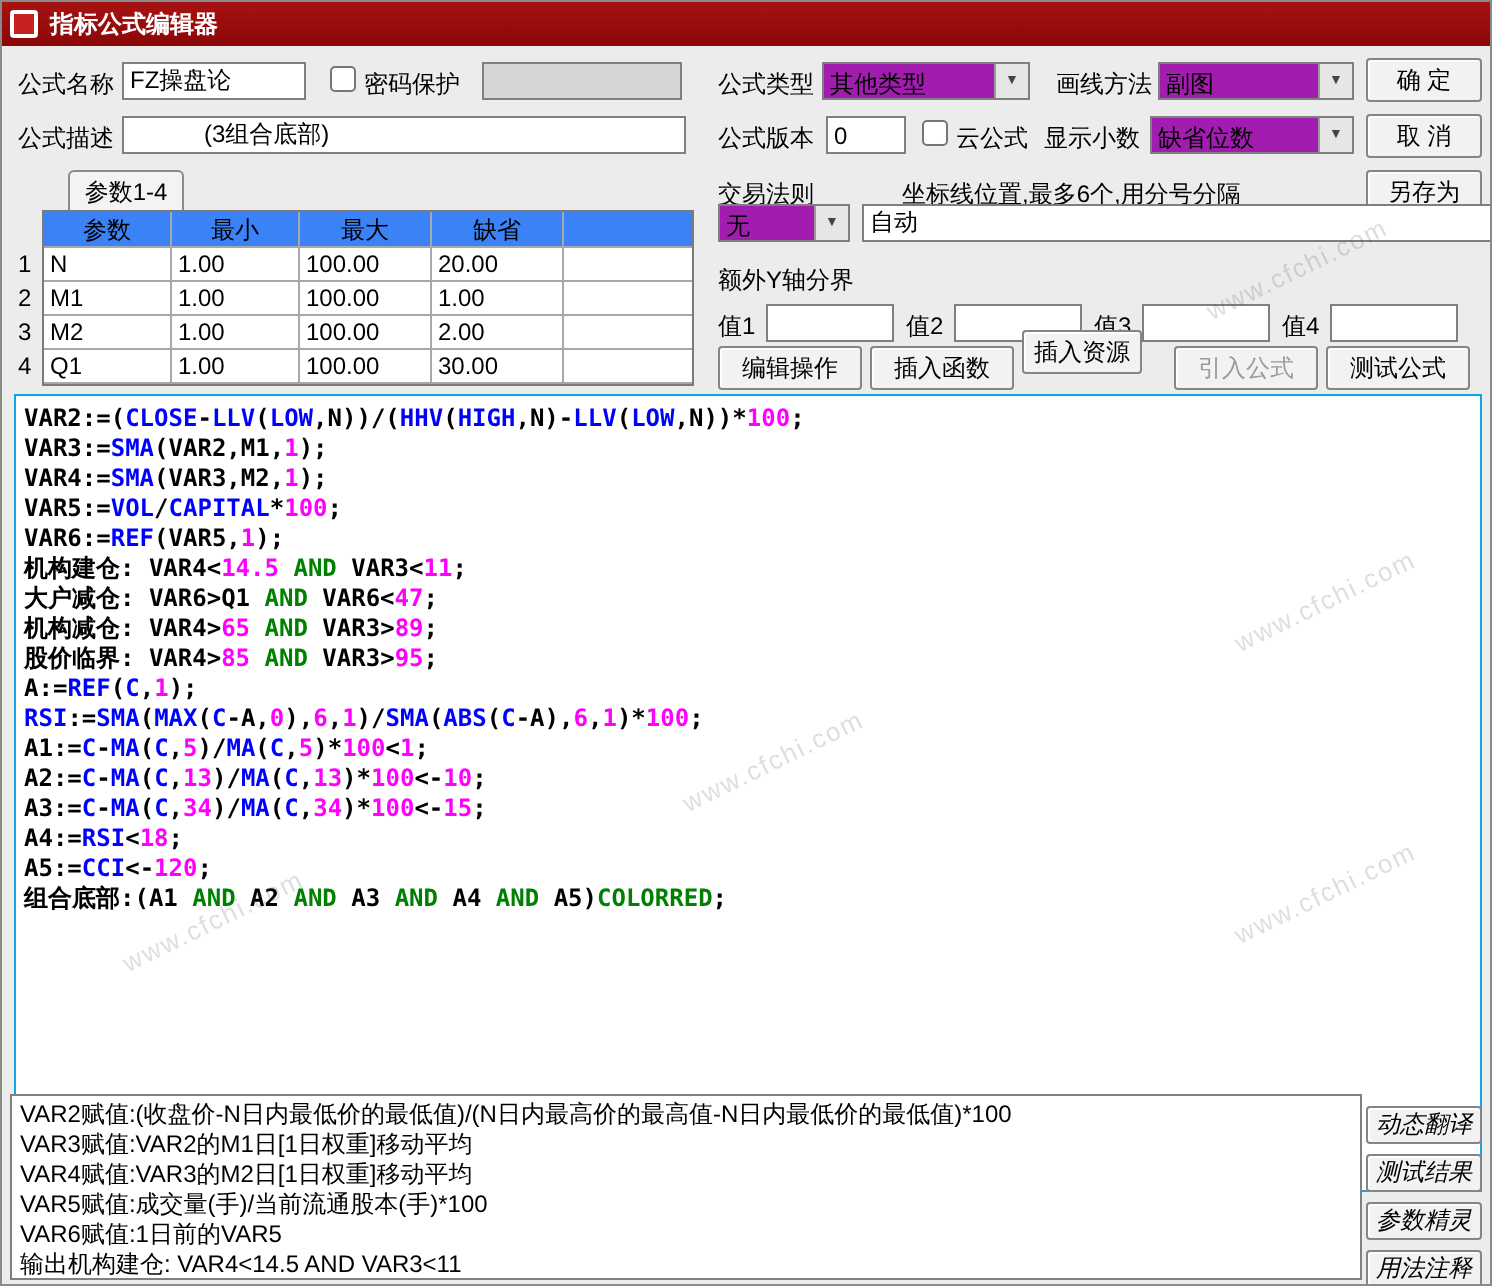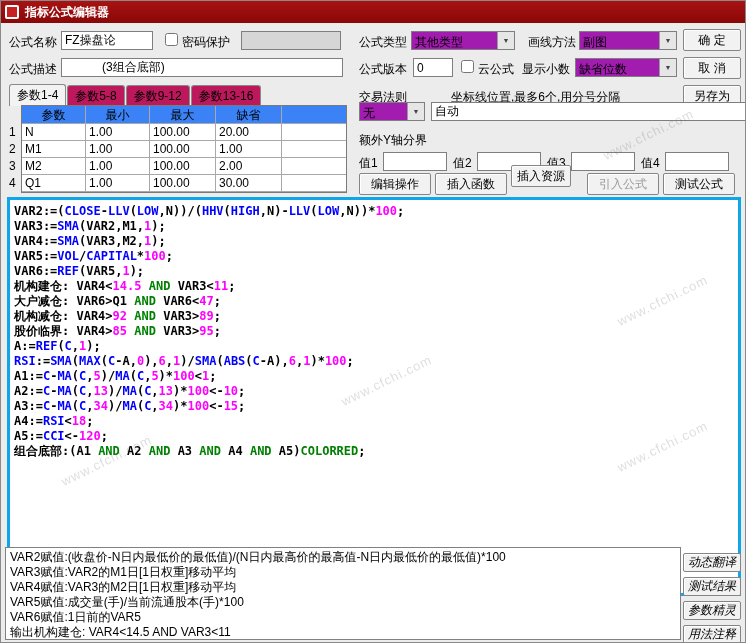--- a/index.html
+++ b/index.html
@@ -19,37 +19,37 @@
   .tb:disabled,.tb.dis{background:#d6d6d6;}
   .cb{position:absolute;width:13px;height:13px;margin:0;}
   .combo{position:absolute;height:19px;border:1px solid #7f7f7f;background:#a21caf;box-sizing:border-box;}
   .combo .val{position:absolute;left:3px;top:2px;right:18px;overflow:hidden;white-space:nowrap;}
   .combo .arrow{position:absolute;right:0;top:0;bottom:0;width:16px;background:#e6e6e6;
     border-left:1px solid #9a9a9a;display:flex;align-items:center;justify-content:center;
     font-size:7px;color:#444;}
   .btn{position:absolute;height:22px;background:#f2f2f2;border:1px solid #858585;border-radius:2px;
     font-size:12px;font-family:inherit;color:#000;box-shadow:inset 1px 1px 0 #fff;padding:0;cursor:default;}
   .btn.dis{color:#9a9a9a;}
-  .tabs{position:absolute;left:8px;top:84px;display:flex;align-items:flex-end;height:21px;}
+  .tabs{position:absolute;left:20px;top:84px;display:flex;align-items:flex-end;height:21px;flex-direction:column;}
   .tab{height:20px;line-height:20px;padding:0 7px;border:1px solid #8a8a8a;border-bottom:none;
     background:#be185d;margin-right:1px;border-radius:3px 3px 0 0;font-size:12px;white-space:nowrap;}
   .tab.active{background:#f3f3f3;height:21px;line-height:21px;}
   .pgrid{position:absolute;left:20px;top:104px;width:326px;background:#fff;border:1px solid #7a7a7a;box-sizing:border-box;}
   .prow{display:flex;height:17px;box-sizing:border-box;}
   .prow.header{height:18px;background:#3b82f6;}
   .prow.header .pcell{text-align:center;}
   .pcell{box-sizing:border-box;border-right:1px solid #a8a8a8;border-bottom:1px solid #a8a8a8;
     padding:1px 3px;font-size:12px;overflow:hidden;white-space:nowrap;}
   .pcell.fill{flex:1;border-right:none;}
   .c0{width:64px;}.c1{width:64px;}.c2{width:66px;}.c3{width:66px;}
   .rownum{position:absolute;left:8px;width:12px;height:17px;font-size:12px;color:#000;}
   .ylabel{position:absolute;top:154px;font-size:12px;white-space:nowrap;}
   .yinput{top:151px;width:64px;}
   .code{position:absolute;left:6px;top:196px;width:734px;height:399px;background:#fff;
-    border:3px solid #0ea5e9;box-sizing:border-box;padding:4px 4px;
+    border:1px solid #0ea5e9;box-sizing:border-box;padding:4px 4px;
     font-family:"DejaVu Sans Mono","Liberation Mono",monospace;font-size:12px;font-weight:bold;
     line-height:15px;overflow:hidden;}
   .code-line{white-space:pre;height:15px;}
   .tk-k{color:#000000;}
   .tk-f{color:#0000ff;}
   .tk-n{color:#ff00ff;}
   .tk-g{color:#008000;}
   .desc{position:absolute;left:4px;top:546px;width:676px;height:93px;background:#fff;
     border:1px solid #808080;box-sizing:border-box;padding:2px 4px;font-size:12px;line-height:15px;overflow:hidden;}
   .desc-line{white-space:nowrap;}
@@ -179,21 +179,21 @@
     </div>
 
   <div class="code">
       <div class="code-line"><span class="tk-k">VAR2:=(</span><span class="tk-f">CLOSE</span><span class="tk-k">-</span><span class="tk-f">LLV</span><span class="tk-k">(</span><span class="tk-f">LOW</span><span class="tk-k">,N))/(</span><span class="tk-f">HHV</span><span class="tk-k">(</span><span class="tk-f">HIGH</span><span class="tk-k">,N)-</span><span class="tk-f">LLV</span><span class="tk-k">(</span><span class="tk-f">LOW</span><span class="tk-k">,N))*</span><span class="tk-n">100</span><span class="tk-k">;</span></div>
       <div class="code-line"><span class="tk-k">VAR3:=</span><span class="tk-f">SMA</span><span class="tk-k">(VAR2,M1,</span><span class="tk-n">1</span><span class="tk-k">);</span></div>
       <div class="code-line"><span class="tk-k">VAR4:=</span><span class="tk-f">SMA</span><span class="tk-k">(VAR3,M2,</span><span class="tk-n">1</span><span class="tk-k">);</span></div>
       <div class="code-line"><span class="tk-k">VAR5:=</span><span class="tk-f">VOL</span><span class="tk-k">/</span><span class="tk-f">CAPITAL</span><span class="tk-k">*</span><span class="tk-n">100</span><span class="tk-k">;</span></div>
       <div class="code-line"><span class="tk-k">VAR6:=</span><span class="tk-f">REF</span><span class="tk-k">(VAR5,</span><span class="tk-n">1</span><span class="tk-k">);</span></div>
       <div class="code-line"><span class="tk-k">机构建仓: VAR4&lt;</span><span class="tk-n">14.5</span><span class="tk-k"> </span><span class="tk-g">AND</span><span class="tk-k"> VAR3&lt;</span><span class="tk-n">11</span><span class="tk-k">;</span></div>
       <div class="code-line"><span class="tk-k">大户减仓: VAR6&gt;Q1 </span><span class="tk-g">AND</span><span class="tk-k"> VAR6&lt;</span><span class="tk-n">47</span><span class="tk-k">;</span></div>
-      <div class="code-line"><span class="tk-k">机构减仓: VAR4&gt;</span><span class="tk-n">92</span><span class="tk-k"> </span><span class="tk-g">AND</span><span class="tk-k"> VAR3&gt;</span><span class="tk-n">89</span><span class="tk-k">;</span></div>
+      <div class="code-line"><span class="tk-k">机构减仓: VAR4&gt;</span><span class="tk-n">65</span><span class="tk-k"> </span><span class="tk-g">AND</span><span class="tk-k"> VAR3&gt;</span><span class="tk-n">89</span><span class="tk-k">;</span></div>
       <div class="code-line"><span class="tk-k">股价临界: VAR4&gt;</span><span class="tk-n">85</span><span class="tk-k"> </span><span class="tk-g">AND</span><span class="tk-k"> VAR3&gt;</span><span class="tk-n">95</span><span class="tk-k">;</span></div>
       <div class="code-line"><span class="tk-k">A:=</span><span class="tk-f">REF</span><span class="tk-k">(</span><span class="tk-f">C</span><span class="tk-k">,</span><span class="tk-n">1</span><span class="tk-k">);</span></div>
       <div class="code-line"><span class="tk-f">RSI</span><span class="tk-k">:=</span><span class="tk-f">SMA</span><span class="tk-k">(</span><span class="tk-f">MAX</span><span class="tk-k">(</span><span class="tk-f">C</span><span class="tk-k">-A,</span><span class="tk-n">0</span><span class="tk-k">),</span><span class="tk-n">6</span><span class="tk-k">,</span><span class="tk-n">1</span><span class="tk-k">)/</span><span class="tk-f">SMA</span><span class="tk-k">(</span><span class="tk-f">ABS</span><span class="tk-k">(</span><span class="tk-f">C</span><span class="tk-k">-A),</span><span class="tk-n">6</span><span class="tk-k">,</span><span class="tk-n">1</span><span class="tk-k">)*</span><span class="tk-n">100</span><span class="tk-k">;</span></div>
       <div class="code-line"><span class="tk-k">A1:=</span><span class="tk-f">C</span><span class="tk-k">-</span><span class="tk-f">MA</span><span class="tk-k">(</span><span class="tk-f">C</span><span class="tk-k">,</span><span class="tk-n">5</span><span class="tk-k">)/</span><span class="tk-f">MA</span><span class="tk-k">(</span><span class="tk-f">C</span><span class="tk-k">,</span><span class="tk-n">5</span><span class="tk-k">)*</span><span class="tk-n">100</span><span class="tk-k">&lt;</span><span class="tk-n">1</span><span class="tk-k">;</span></div>
       <div class="code-line"><span class="tk-k">A2:=</span><span class="tk-f">C</span><span class="tk-k">-</span><span class="tk-f">MA</span><span class="tk-k">(</span><span class="tk-f">C</span><span class="tk-k">,</span><span class="tk-n">13</span><span class="tk-k">)/</span><span class="tk-f">MA</span><span class="tk-k">(</span><span class="tk-f">C</span><span class="tk-k">,</span><span class="tk-n">13</span><span class="tk-k">)*</span><span class="tk-n">100</span><span class="tk-k">&lt;-</span><span class="tk-n">10</span><span class="tk-k">;</span></div>
       <div class="code-line"><span class="tk-k">A3:=</span><span class="tk-f">C</span><span class="tk-k">-</span><span class="tk-f">MA</span><span class="tk-k">(</span><span class="tk-f">C</span><span class="tk-k">,</span><span class="tk-n">34</span><span class="tk-k">)/</span><span class="tk-f">MA</span><span class="tk-k">(</span><span class="tk-f">C</span><span class="tk-k">,</span><span class="tk-n">34</span><span class="tk-k">)*</span><span class="tk-n">100</span><span class="tk-k">&lt;-</span><span class="tk-n">15</span><span class="tk-k">;</span></div>
       <div class="code-line"><span class="tk-k">A4:=</span><span class="tk-f">RSI</span><span class="tk-k">&lt;</span><span class="tk-n">18</span><span class="tk-k">;</span></div>
       <div class="code-line"><span class="tk-k">A5:=</span><span class="tk-f">CCI</span><span class="tk-k">&lt;-</span><span class="tk-n">120</span><span class="tk-k">;</span></div>
       <div class="code-line"><span class="tk-k">组合底部:(A1 </span><span class="tk-g">AND</span><span class="tk-k"> A2 </span><span class="tk-g">AND</span><span class="tk-k"> A3 </span><span class="tk-g">AND</span><span class="tk-k"> A4 </span><span class="tk-g">AND</span><span class="tk-k"> A5)</span><span class="tk-g">COLORRED</span><span class="tk-k">;</span></div>
     </div>

